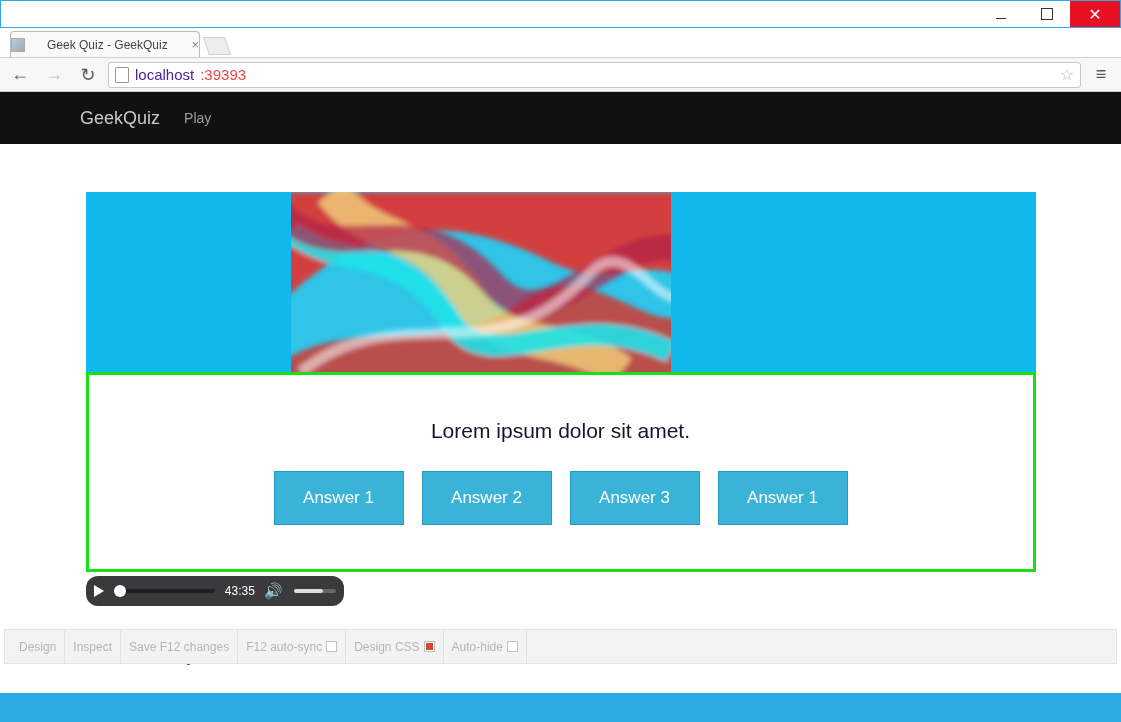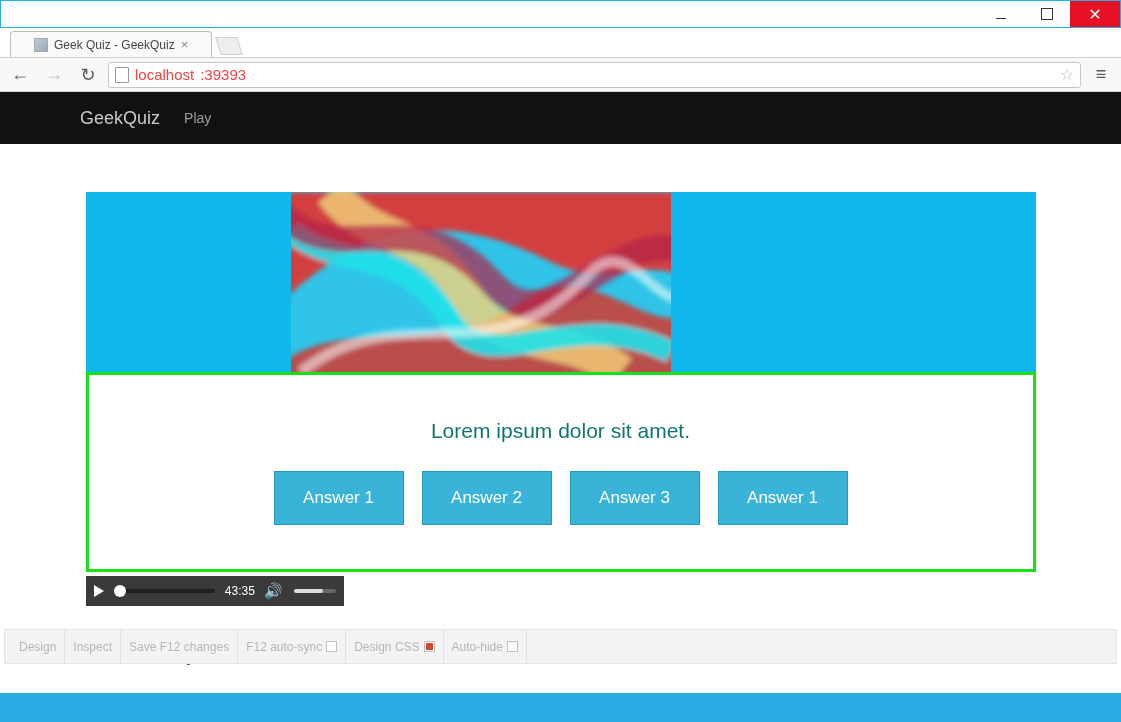--- a/index.html
+++ b/index.html
@@ -53,22 +53,22 @@
       min-width: 190px;
       background: #f9f9f9;
       border: 1px solid #bcbcbc;
       border-bottom: none;
       border-top-left-radius: 4px;
       border-top-right-radius: 4px;
       display: flex;
       align-items: center;
       font-size: 12px;
       color: #444;
-      padding: 0 23px;
-      gap: 6px;
+      padding: 0 0;
+      gap: 22px;
     }
     .browser-tab .favicon {
       width: 14px; height: 14px;
       background: linear-gradient(135deg,#bcd, #9ab);
       border: 1px solid #aaa;
     }
     .browser-tab .tab-x {
       margin-left: auto;
       color: #888; font-size: 13px;
     }
@@ -109,21 +109,21 @@
       gap: 6px;
       font-size: 15px;
       color: #333;
     }
     .omnibox .page-icon {
       width: 14px; height: 16px;
       border: 1px solid #999;
       border-radius: 1px;
       position: relative;
     }
-    .omnibox .host { color: #ef4444; }
+    .omnibox .host { color: #4c1d95; }
     .omnibox .port { color: #ef4444; }
     .omnibox .star-icon {
       margin-left: auto;
       color: #b9b9b9; font-size: 16px;
     }
     
     .viewport {
       background: #fff;
       height: 601px;
       position: relative;
@@ -167,42 +167,42 @@
       height: 200px;
       display: flex;
       flex-direction: column;
       align-items: center;
       justify-content: center;
       text-align: center;
       gap: 28px;
     }
     .question-text {
       font-size: 21px;
-      color: #0f766e;
+      color: #0f172a;
     }
     .answers {
       display: flex;
       gap: 18px;
     }
     .answer-btn {
       min-width: 130px;
       height: 54px;
       background: #39b3d7;
       color: #fff;
       font-size: 17px;
       display:flex; align-items:center; justify-content:center;
       cursor: pointer;
       border: 1px solid #269abc;
     }
     .media-bar {
       margin-top: 4px;
       width: 258px;
       height: 30px;
       background: #3a3a3c;
-      border-radius: 0;
+      border-radius: 12px;
       display: flex;
       align-items: center;
       padding: 0 8px;
       gap: 10px;
       color: #fff;
       font-size: 12px;
     }
     .play-triangle {
       width: 0; height: 0;
       border-left: 10px solid #fff;

